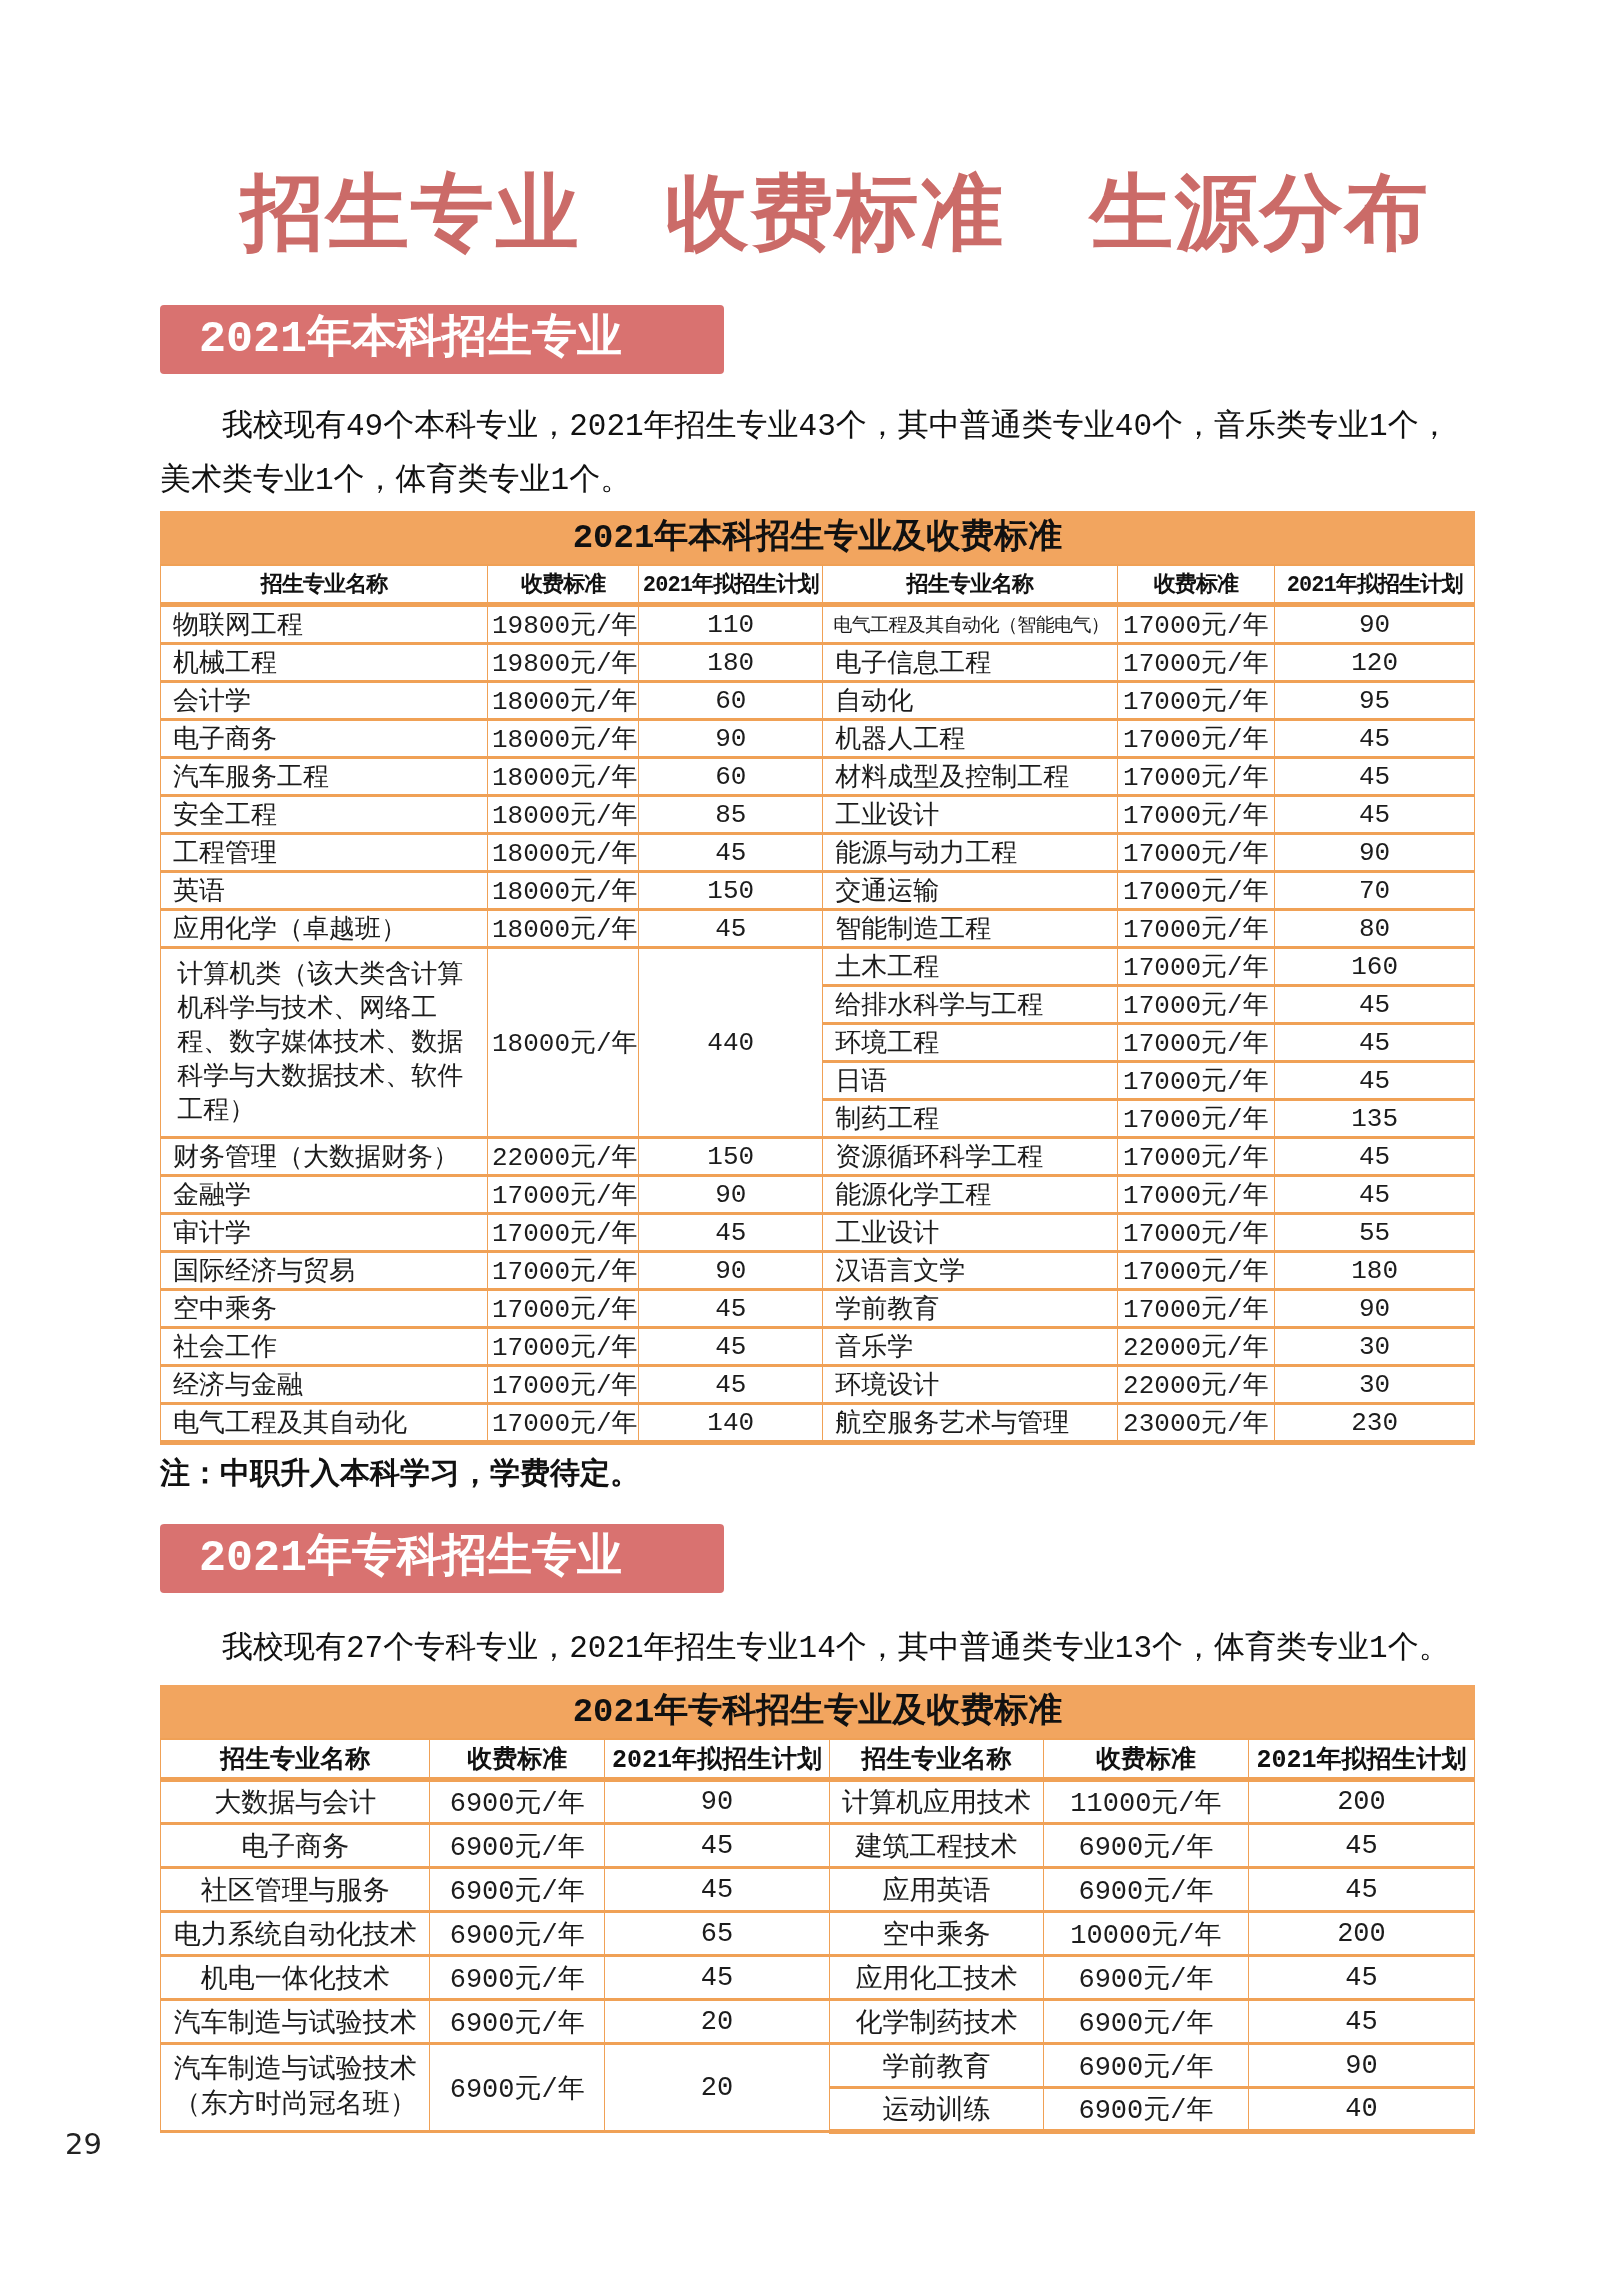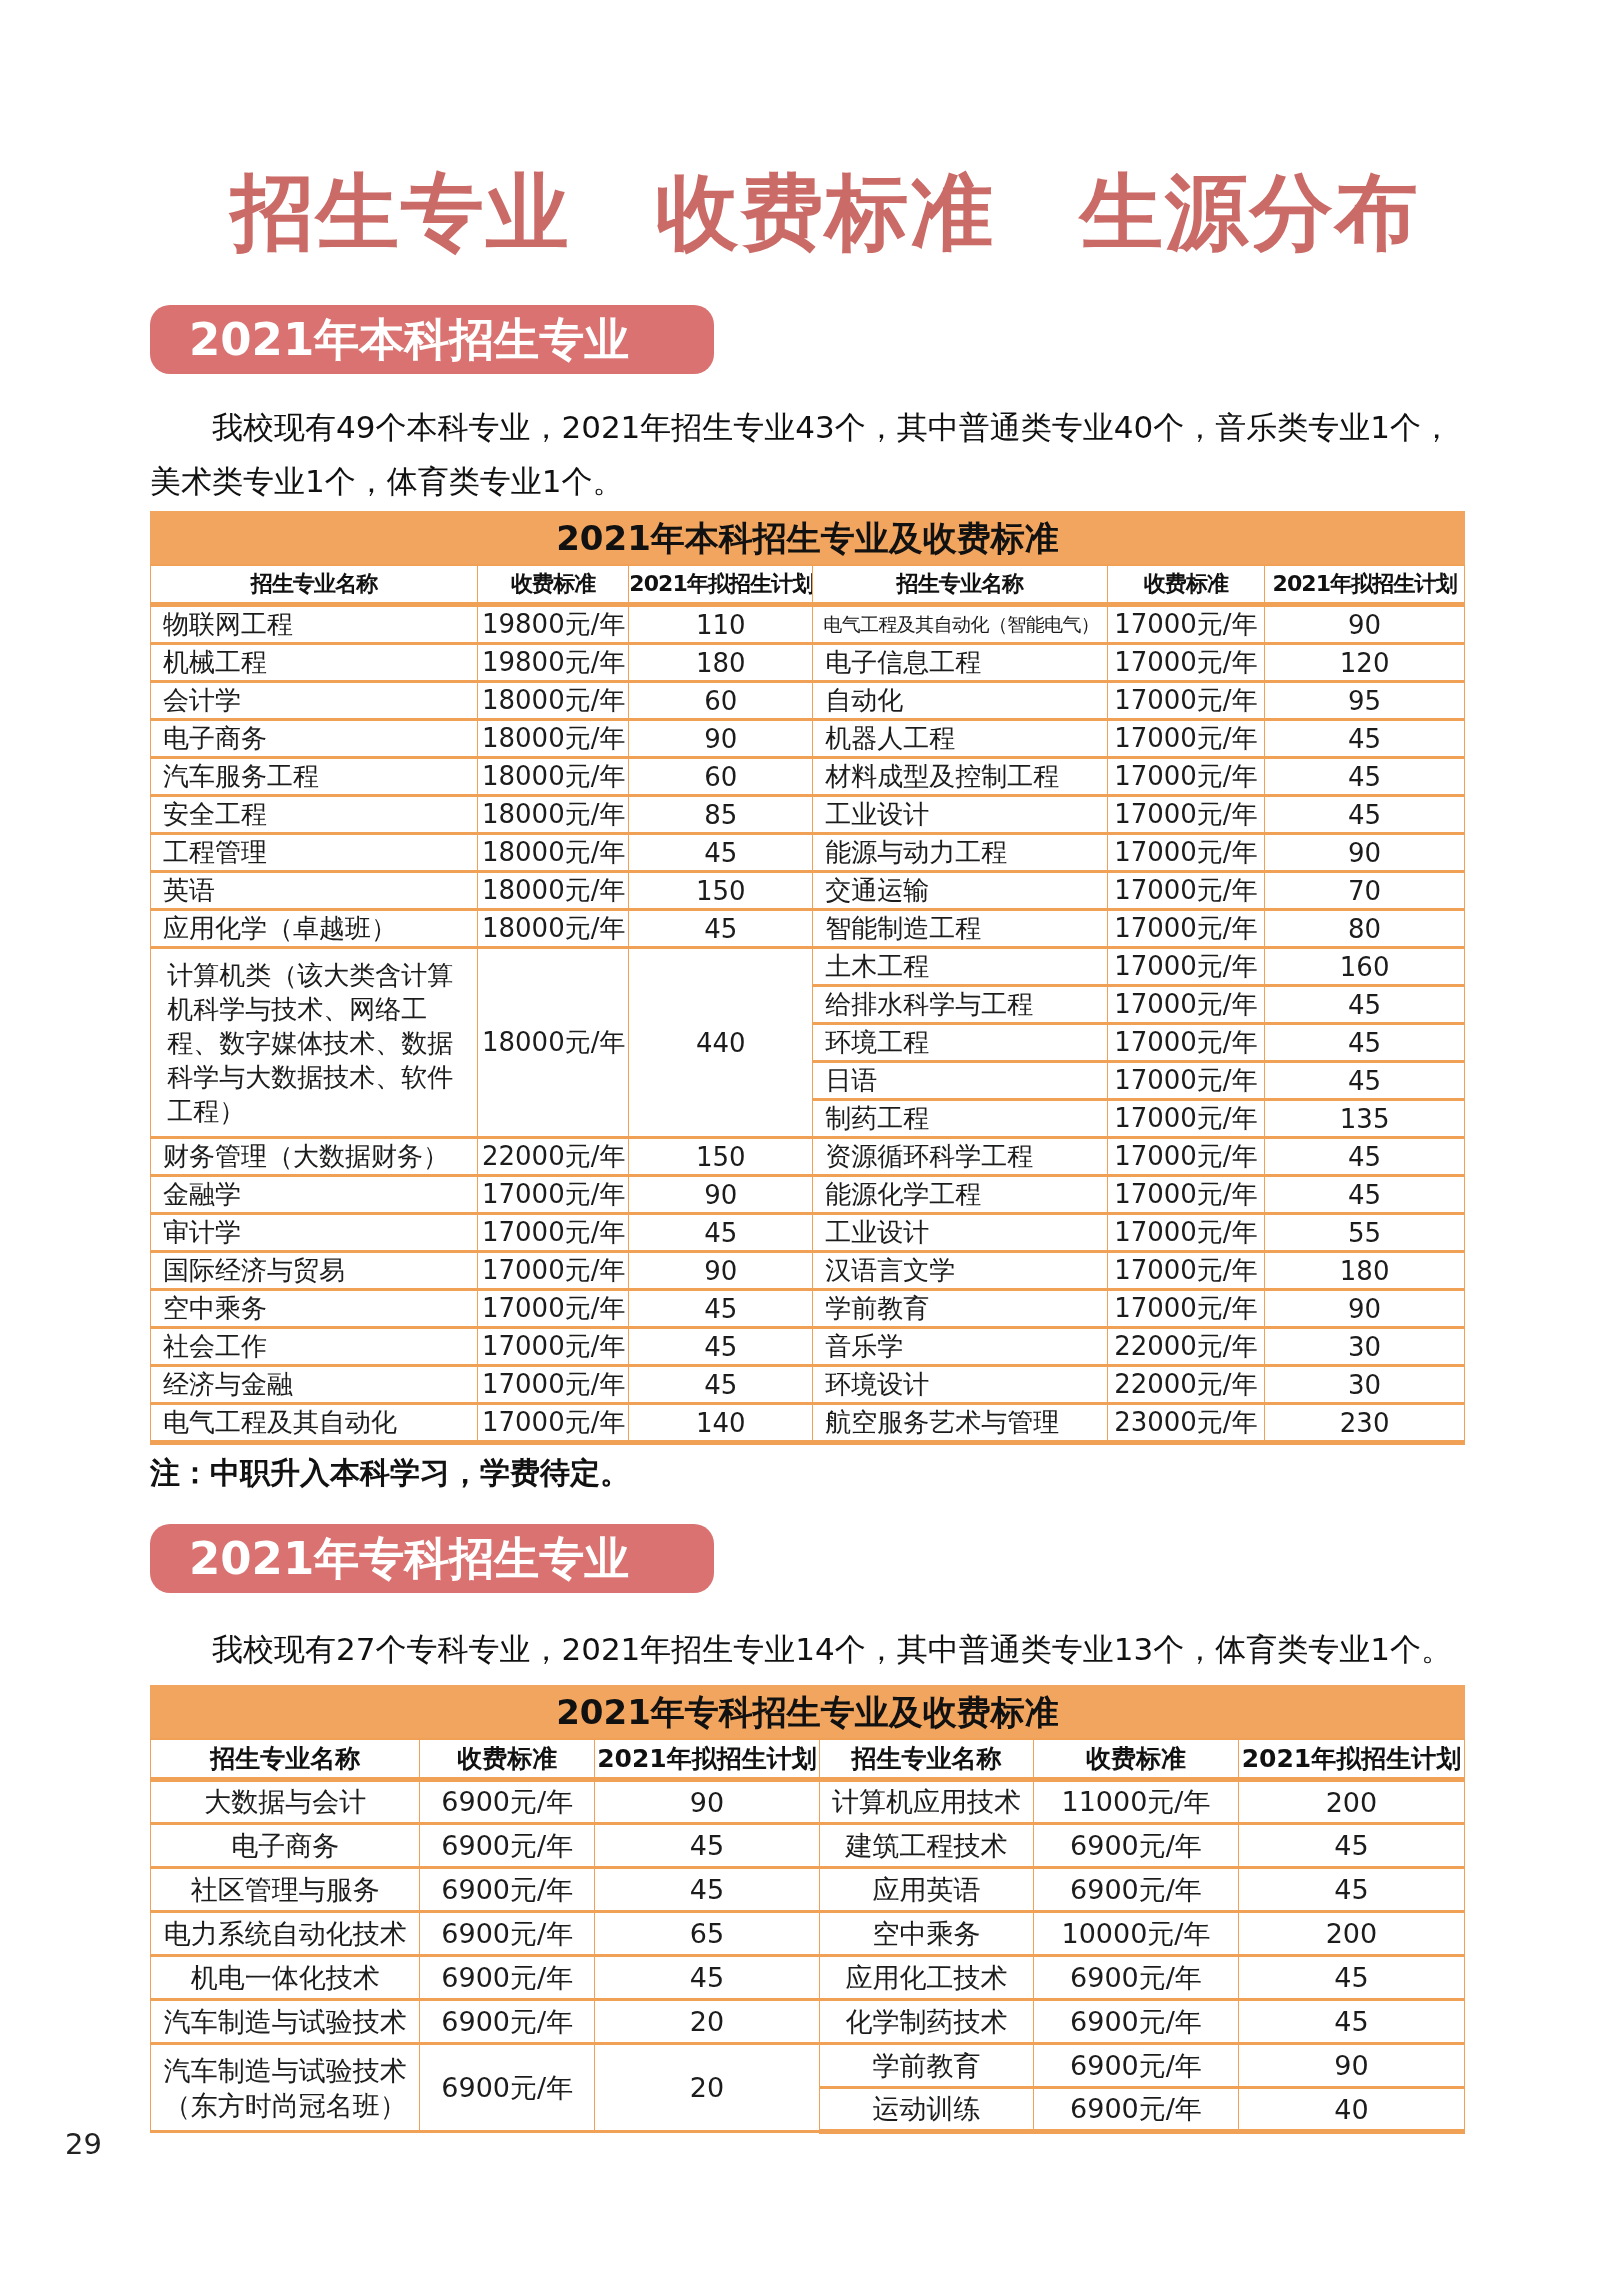--- a/index.html
+++ b/index.html
@@ -1,26 +1,26 @@
 <!DOCTYPE html>
 <html style="font-size:10px"><head>
 <meta charset="utf-8">
 <style>
   html,body{margin:0;padding:0;background:#ffffff;}
   .page{
     position:relative;width:1623px;height:2295px;background:#ffffff;overflow:hidden;
     font-family:"DejaVu Sans","Liberation Sans",sans-serif;color:#1c1c1c;
   }
-  .content{position:absolute;left:150px;top:0;width:1315px;}
+  .content{position:absolute;left:160px;top:0;width:1315px;font-family:Liberation Mono, monospace;}
   .doc-title{
     margin:158px 0 0 81px;font-size:83px;font-weight:bold;color:#cb6b68;
     letter-spacing:1.9px;white-space:nowrap;
   }
   .section-heading{
-    margin-top:35px;width:564px;height:69px;background:#d97270;border-radius:20px;
+    margin-top:35px;width:564px;height:69px;background:#d97270;border-radius:4px;
     color:#ffffff;font-weight:bold;font-size:45px;line-height:70px;
     padding-left:39px;box-sizing:border-box;white-space:nowrap;
   }
   .sh2{margin-top:27.6px;}
   .para{margin:26px 0 0 0;font-size:31px;line-height:54px;text-indent:2em;color:#111;}
   .para2{margin-top:29px;}
   .table-wrap{margin-top:2.5px;}
   .tw2{margin-top:8.8px;}
   .table-title{
     background:#f2a55f;height:53px;line-height:54px;text-align:center;

